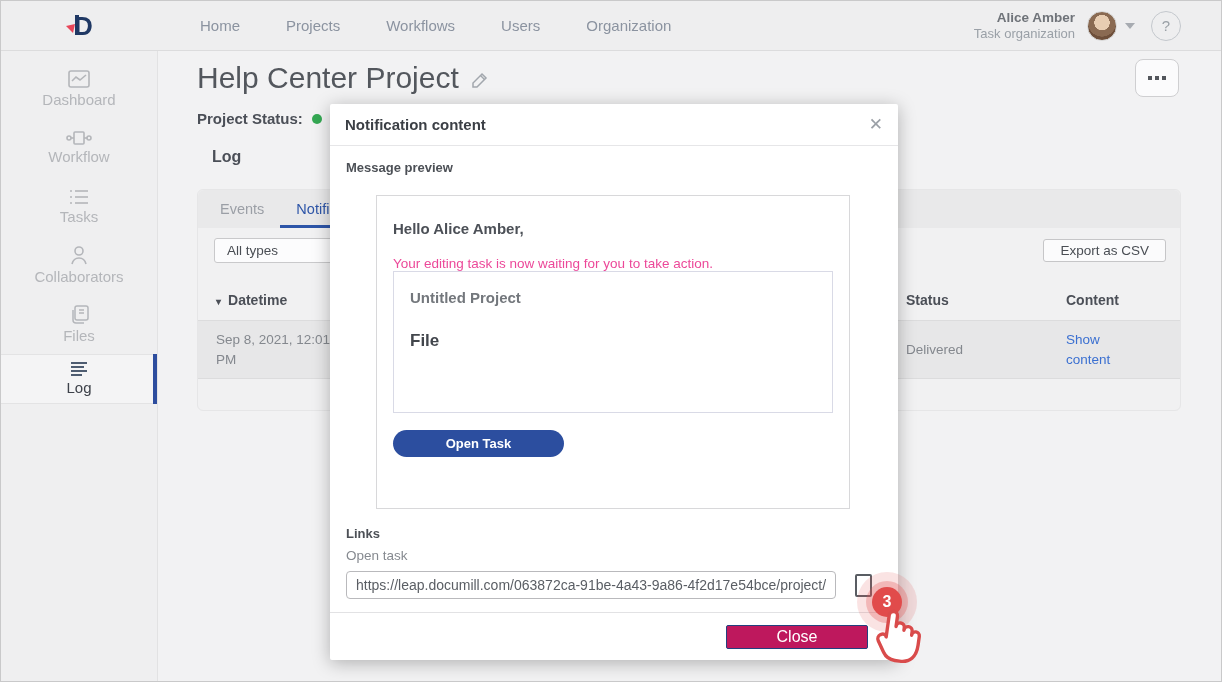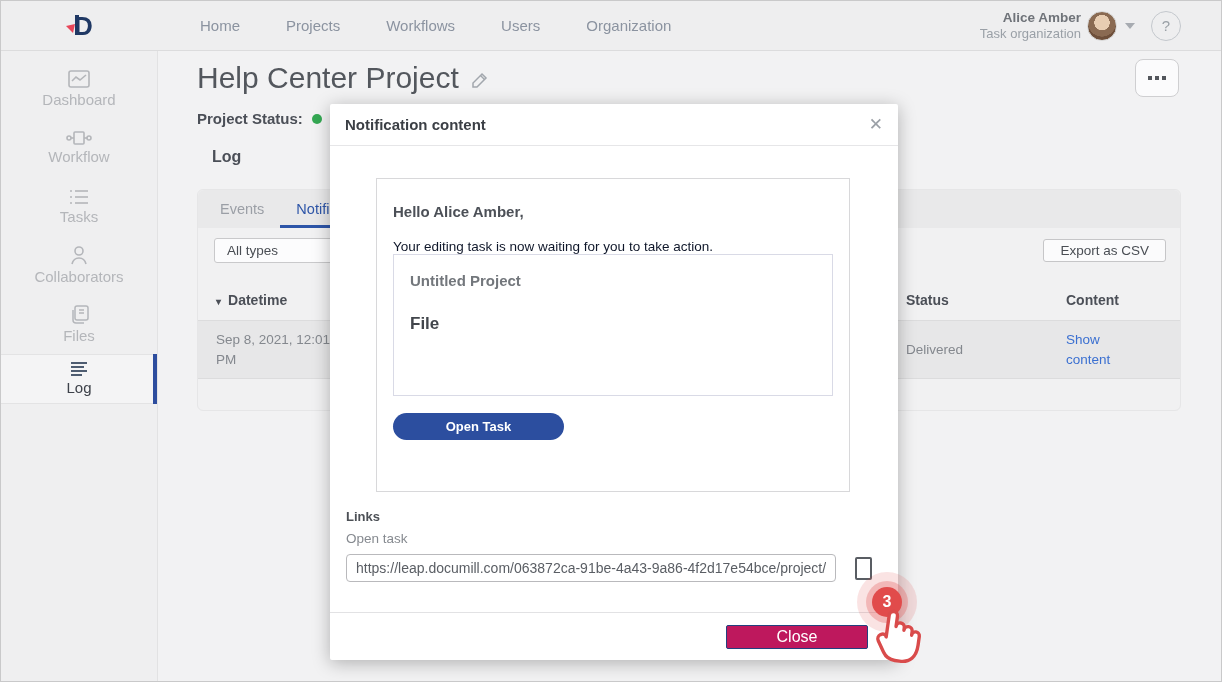--- a/index.html
+++ b/index.html
@@ -8,21 +8,21 @@
          border:1px solid #c9c9ca; overflow:hidden; }
 
   
   .topbar { position:absolute; top:0; left:0; right:0; height:50px;
             background:#eeeeef; border-bottom:1px solid #dcdcdd;
             display:flex; align-items:center; z-index:2; }
   .logo-box { width:157px; display:flex; justify-content:center; align-items:center; cursor:pointer; }
   .nav { display:flex; gap:46px; margin-left:42px; }
   .nav-item { font-size:15px; color:#8b93a0; cursor:pointer; }
   .user-area { margin-left:auto; display:flex; align-items:center; padding-right:40px; }
-  .user-text { text-align:right; margin-right:6px; }
+  .user-text { text-align:right; margin-right:12px; }
   .user-name { font-size:13.5px; font-weight:bold; color:#6f7379; }
   .user-org  { font-size:13px; color:#9aa0a7; margin-top:1px; }
   .avatar { width:30px; height:30px; border-radius:50%;
             background:radial-gradient(circle at 50% 38%, #e8cdb2 0 34%, #8a6a52 35% 62%, #6e4f3a 63% 100%);
             border:1px solid #d8d8d8; cursor:pointer; }
   .user-caret { width:0; height:0; border-left:5px solid transparent; border-right:5px solid transparent;
                 border-top:6px solid #a7abb1; margin-left:8px; cursor:pointer; }
   .help-btn { width:30px; height:30px; border-radius:50%; border:1.5px solid #c4c8cd;
               color:#9aa0a6; font-size:15px; display:flex; align-items:center; justify-content:center;
               margin-left:16px; cursor:pointer; }
@@ -79,21 +79,21 @@
   .modal { position:absolute; left:329px; top:103px; width:568px; height:556px; background:#ffffff;
            border-radius:2px; box-shadow:0 3px 18px rgba(0,0,0,.28); z-index:10; }
   .m-head { height:42px; display:flex; align-items:center; padding:0 15px; border-bottom:1px solid #e6e6e8; }
   .m-title { font-size:15px; font-weight:bold; color:#3b3f45; }
   .m-close { margin-left:auto; font-size:17px; color:#9ba0a7; cursor:pointer; line-height:1; }
   .m-body { padding:12px 16px 0 16px; }
   .preview-label { font-size:13px; font-weight:bold; color:#4c5056; margin:2px 0 0 0; }
   .preview { margin:20px 32px 0 30px; height:314px; border:1px solid #d8d8da;
              padding:24px 16px 0 16px; overflow:hidden; background:#fff; }
   .greeting { font-size:15px; font-weight:bold; color:#4c5057; }
-  .msg-body { margin-top:19px; font-size:13.5px; color:#0f172a; }
+  .msg-body { margin-top:19px; font-size:13.5px; color:#ec4899; }
   .inner-card { border:1px solid #d9dae6; height:142px; padding:17px 16px; }
   .project-name { font-size:15px; font-weight:600; color:#73777c; }
   .file-heading { margin-top:25px; font-size:17px; font-weight:bold; color:#42464c; }
   .file-row { margin-top:13px; display:flex; align-items:center; gap:26px; }
   .file-link { font-size:14px; color:#4353c8; cursor:pointer; }
   .open-task-btn { margin-top:17px; width:171px; height:27px; border-radius:15px; background:#2c4e9f;
                    color:#fff; font-size:13px; font-weight:bold; display:flex; align-items:center;
                    justify-content:center; cursor:pointer; }
   .links-heading { margin-top:17px; font-size:13px; font-weight:bold; color:#4c5056; }
   .open-task-label { margin-top:7px; font-size:13.5px; color:#868a90; }
@@ -249,20 +249,21 @@
       </div>
     </section>
   </main>
 
   <div class="modal">
     <div class="m-head">
       <span class="m-title">Notification content</span>
       <span class="m-close">✕</span>
     </div>
     <div class="m-body">
+      <div class="preview-label">Message preview</div>
       <div class="preview">
         <div class="greeting">Hello Alice Amber,</div>
         <div class="msg-body">Your editing task is now waiting for you to take action.</div>
         <div class="inner-card">
           <div class="project-name">Untitled Project</div>
           <div class="file-heading">File</div>
         </div>
         <div class="open-task-btn">Open Task</div>
       </div>
       <div class="links-heading">Links</div>

